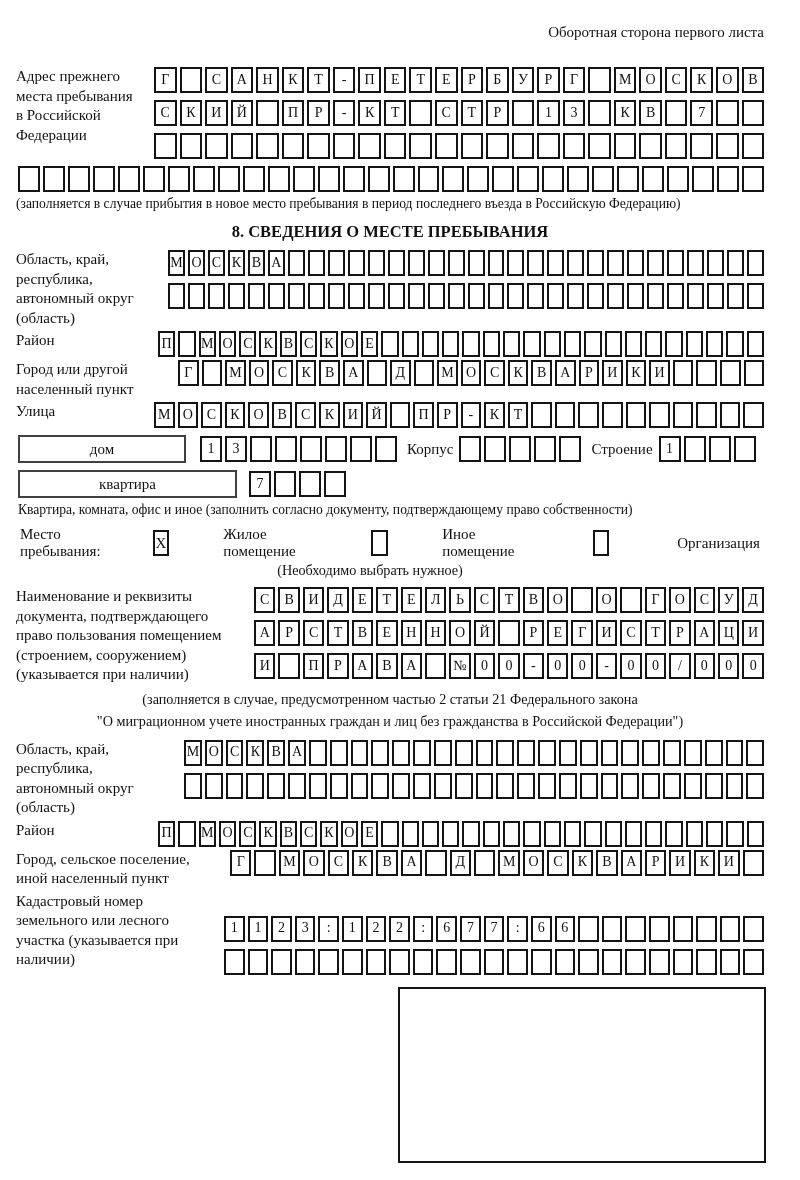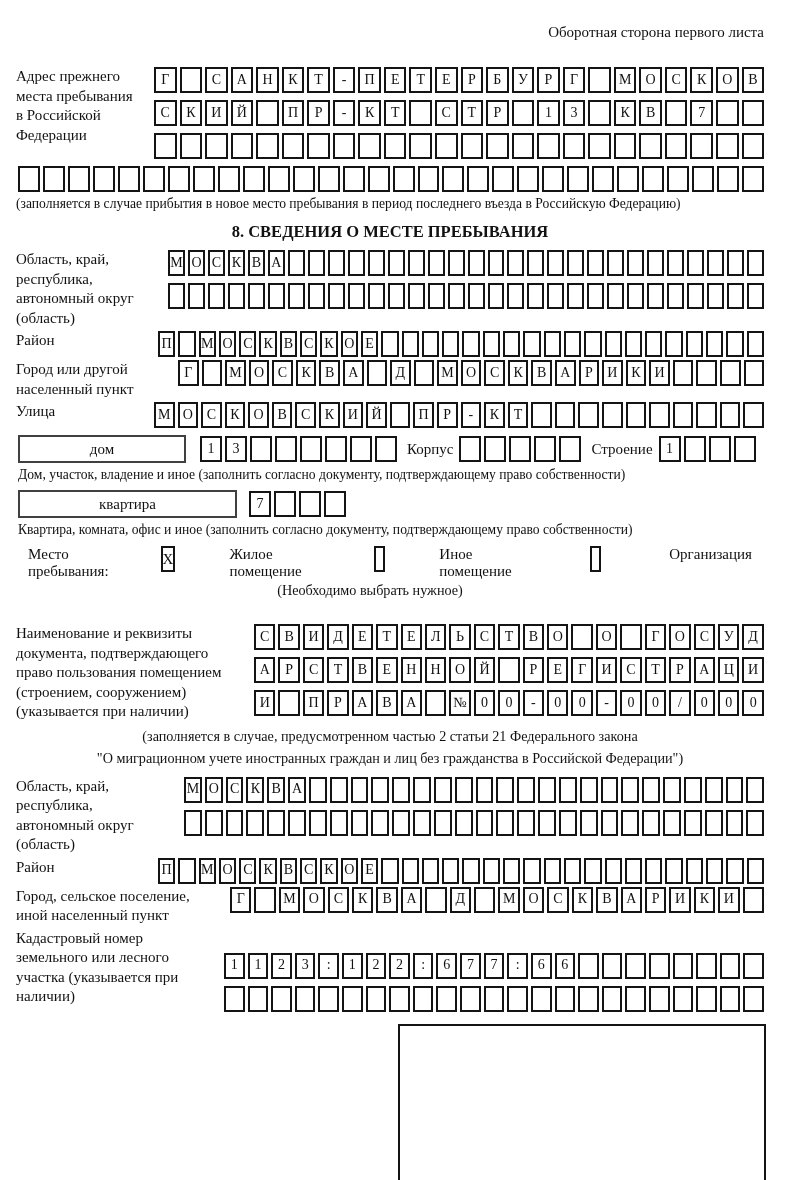--- a/index.html
+++ b/index.html
@@ -19,21 +19,21 @@
   .boxrow.fixed .box{flex:0 0 22px;}
   .caption{font-size:13.6px;text-align:left;margin:4px 0 6px;}
   .caption.left{text-align:left;margin-left:2px;}
   .h2{text-align:center;font-weight:bold;font-size:16.5px;margin:10px 0 8px;}
   .h3{text-align:center;font-weight:bold;font-size:16px;margin:14px 0 10px;}
   .lawnote{font-size:14.2px;text-align:center;line-height:1.55;margin-bottom:8px;}
   .inline-row{display:flex;align-items:center;margin:7px 0 3px;}
   .labelbox{border:2px solid #404040;height:28px;box-sizing:border-box;display:flex;align-items:center;
       justify-content:center;font-size:15px;background:#fff;}
   .inline-label{font-size:15px;padding:0 6px 0 10px;text-align:center;}
-  .stay-row{display:flex;align-items:flex-start;margin:8px 12px 2px;font-size:15px;gap:44px;}
+  .stay-row{display:flex;align-items:center;margin:8px 4px 2px;font-size:15px;gap:44px;}
   .checkbox{width:24px;height:26px;box-sizing:border-box;border:2px solid #141414;display:inline-flex;
       align-items:center;justify-content:center;font-size:15px;margin:0 10px 0 8px;background:#fff;}
   .hint{font-size:14.2px;text-align:center;margin:2px 40px 6px 0;}
   .confirm-wrap{margin-left:382px;width:368px;margin-top:12px;}
   .confirm-box{height:176px;border:2px solid #141414;background:#fff;box-sizing:border-box;}
 </style>
 </head>
 <body>
 
 <div class="page">
@@ -349,21 +349,20 @@
         <div class="box"></div>
       </div>
     <span class="inline-label">Строение</span>
     <div class="boxrow fixed">
         <div class="box">1</div>
         <div class="box"></div>
         <div class="box"></div>
         <div class="box"></div>
       </div>
   </div>
-  <div class="caption left">Дом, участок, владение и иное (заполнить согласно документу, подтверждающему право собственности)</div>
 
   <div class="inline-row">
     <div class="labelbox" style="width:219px;margin-left:2px;">квартира</div>
     <div class="boxrow fixed" style="margin-left:12px;">
         <div class="box">7</div>
         <div class="box"></div>
         <div class="box"></div>
         <div class="box"></div>
       </div>
   </div>
@@ -373,21 +372,21 @@
     <span>Место пребывания:</span>
     <span class="checkbox">X</span>
     <span>Жилое помещение</span>
     <span class="checkbox" style="margin-left:28px;"></span>
     <span>Иное помещение</span>
     <span class="checkbox" style="margin-left:34px;"></span>
     <span style="margin-left:14px;">Организация</span>
   </div>
   <div class="hint">(Необходимо выбрать нужное)</div>
 
-  <div class="field" style="margin-top:25px;">
+  <div class="field" style="margin-top:8px;">
     <div class="label lw235">Наименование и реквизиты документа, подтверждающего право пользования помещением (строением, сооружением) (указывается при наличии)</div>
     <div class="boxstack">
       <div class="boxrow">
           <div class="box">С</div>
           <div class="box">В</div>
           <div class="box">И</div>
           <div class="box">Д</div>
           <div class="box">Е</div>
           <div class="box">Т</div>
           <div class="box">Е</div>

